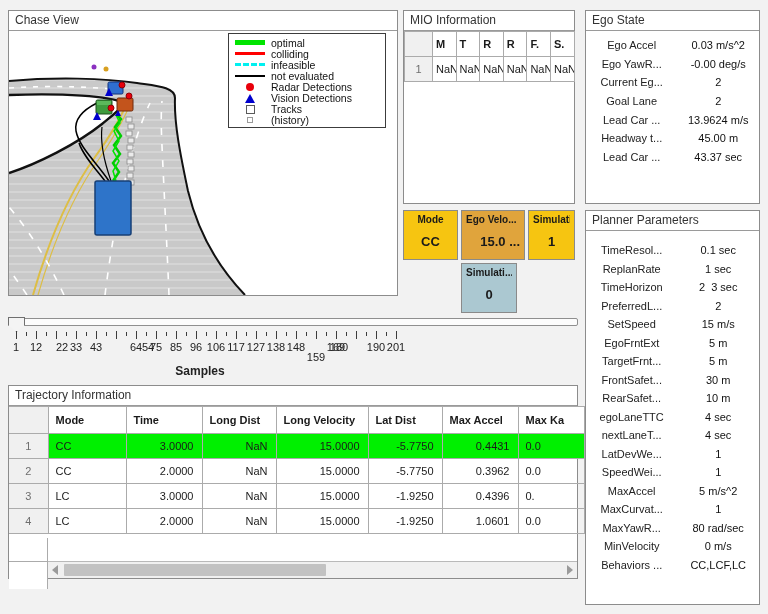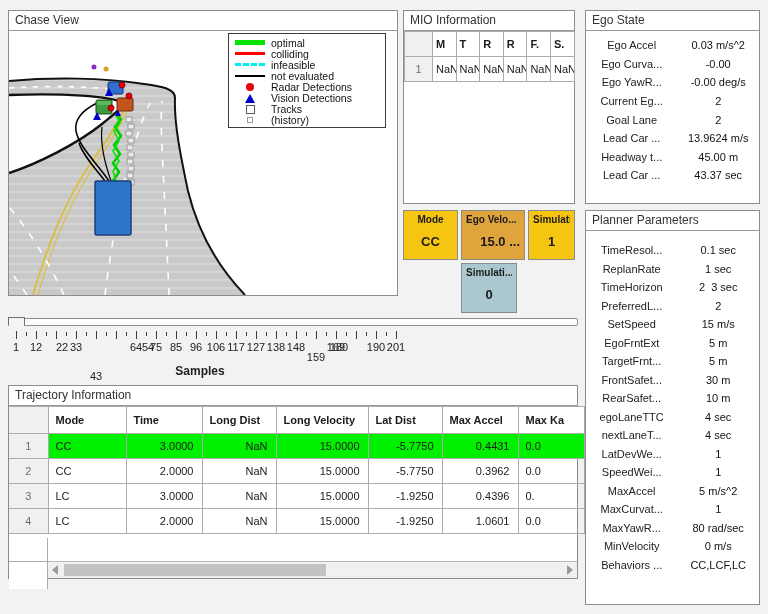--- a/index.html
+++ b/index.html
@@ -250,24 +250,20 @@
       </tbody>
   </table>
 </div>
 
 <div class="panel" id="ego">
   <div class="panel-title">Ego State</div>
   <div class="kv-wrap" id="ego-rows">
       <div class="kv-row">
         <span class="kv-label">Ego Accel</span>
         <span class="kv-value">0.03 m/s^2</span>
-      </div>
-      <div class="kv-row">
-        <span class="kv-label">Ego Curva...</span>
-        <span class="kv-value">-0.00</span>
       </div>
       <div class="kv-row">
         <span class="kv-label">Ego YawR...</span>
         <span class="kv-value">-0.00 deg/s</span>
       </div>
       <div class="kv-row">
         <span class="kv-label">Current Eg...</span>
         <span class="kv-value">2</span>
       </div>
       <div class="kv-row">
@@ -425,21 +421,21 @@
     <div class="tick minor" style="left: 358px;"></div>
     <div class="tick major" style="left: 368px;"></div>
     <div class="tick minor" style="left: 378px;"></div>
     <div class="tick major" style="left: 388px;"></div>
   </div>
 <div id="tick-labels">
     <span class="tick-label" style="left: 8px;">1</span>
     <span class="tick-label" style="left: 28px;">12</span>
     <span class="tick-label" style="left: 40px; margin-left: 14px;">22</span>
     <span class="tick-label" style="left: 68px;">33</span>
-    <span class="tick-label" style="left: 88px; margin-top: 29px;">43</span>
+    <span class="tick-label" style="left: 88px;">43</span>
     <span class="tick-label" style="left: 122px; padding-left: 36px;">54</span>
     <span class="tick-label" style="left: 128px;">64</span>
     <span class="tick-label" style="left: 148px;">75</span>
     <span class="tick-label" style="left: 168px;">85</span>
     <span class="tick-label" style="left: 188px;">96</span>
     <span class="tick-label" style="left: 208px;">106</span>
     <span class="tick-label" style="left: 228px;">117</span>
     <span class="tick-label" style="left: 248px;">127</span>
     <span class="tick-label" style="left: 268px;">138</span>
     <span class="tick-label" style="left: 288px;">148</span>

